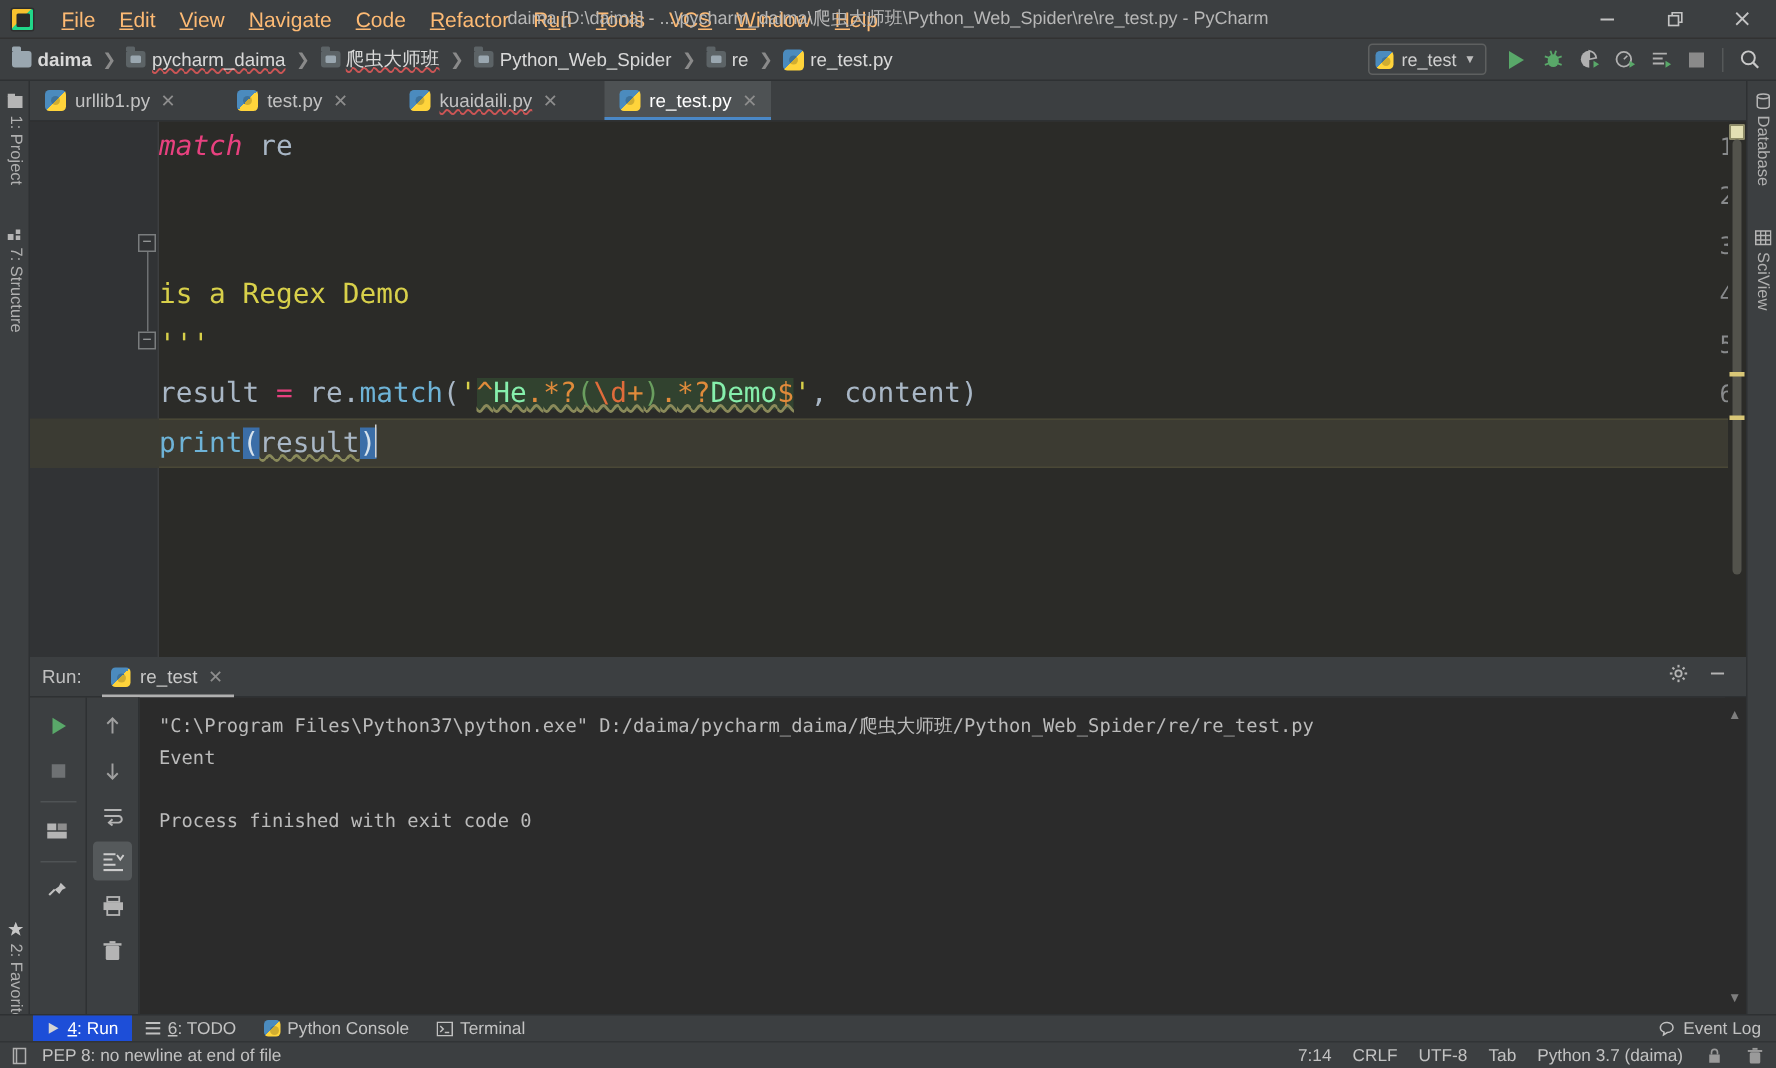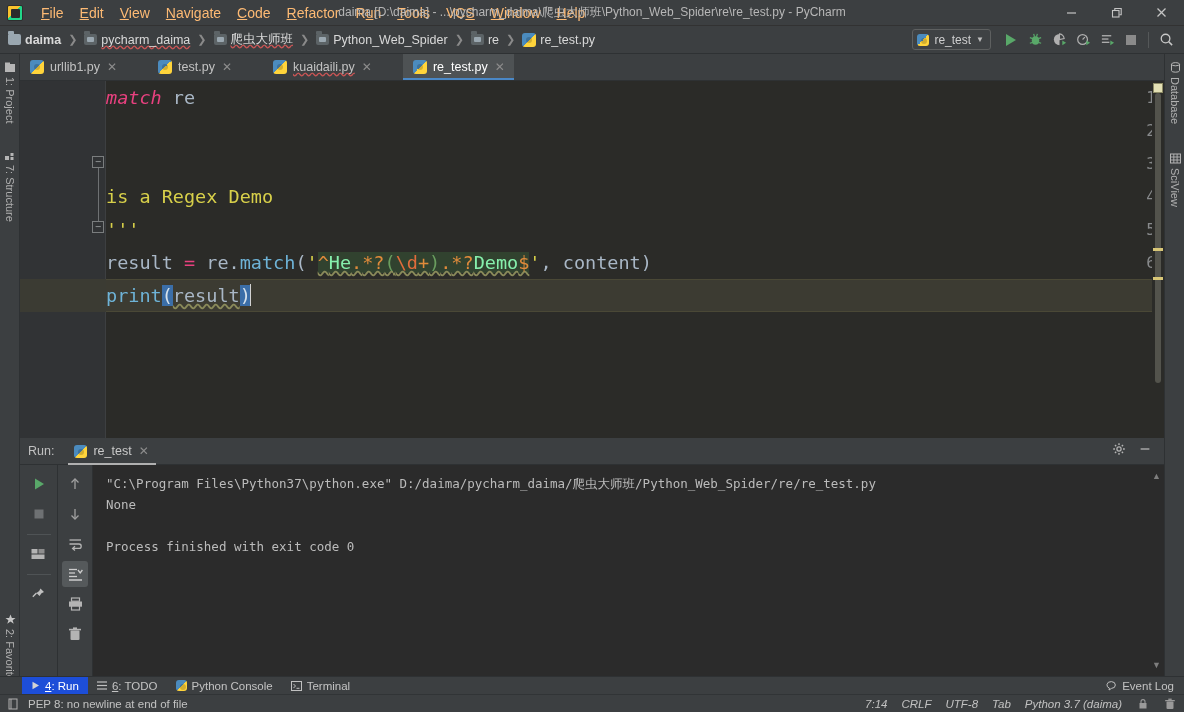--- a/index.html
+++ b/index.html
@@ -276,21 +276,21 @@
   .bbtn u { text-decoration: underline; }
   #bb-right { margin-left: auto; display: flex; align-items: center; padding-right: 10px; gap: 5px; }
 
   
   #statusbar {
     position: absolute; left: 0; top: 694px; width: 1184px; height: 18px;
     background: #3c3f41; display: flex; align-items: center;
     border-top: 1px solid #313436;
   }
   #status-msg { font-size: 11.5px; color: #c2c2c2; margin-left: 8px; }
-  #status-right { margin-left: auto; display: flex; align-items: center; gap: 14px; padding-right: 8px; font-style: italic; }
+  #status-right { margin-left: auto; display: flex; align-items: center; gap: 14px; padding-right: 8px; }
   .sb-item { font-size: 11.5px; color: #c2c2c2; }
   .sb-ic { width: 13px; height: 13px; display: inline-flex; align-items: center; justify-content: center; }
 
   svg { display: block; }
 </style>
 </head>
 <body>
 
 <div id="titlebar">
   <div id="app-logo"></div>
@@ -631,21 +631,21 @@
         <svg width="14" height="14" viewBox="0 0 14 14">
           <rect x="2.5" y="3.5" width="9" height="9.5" rx="1" fill="#b4b4b4"></rect>
           <rect x="1" y="1.8" width="12" height="1.6" fill="#b4b4b4"></rect>
           <rect x="5" y="0.4" width="4" height="1.6" fill="#b4b4b4"></rect>
         </svg>
       </div>
     </div>
 
     <div id="console">
       <div class="cline">"C:\Program Files\Python37\python.exe" D:/daima/pycharm_daima/爬虫大师班/Python_Web_Spider/re/re_test.py</div>
-      <div class="cline">None</div>
+      <div class="cline">Event</div>
       <div class="cline">&nbsp;</div>
       <div class="cline">Process finished with exit code 0</div>
     </div>
 
     <div id="con-scroll">
       <div style="position:absolute;right:3px;top:6px;color:#7e7e7e;font-size:9px">▲</div>
       <div style="position:absolute;right:3px;bottom:6px;color:#7e7e7e;font-size:9px">▼</div>
     </div>
   </div>
 </div>

